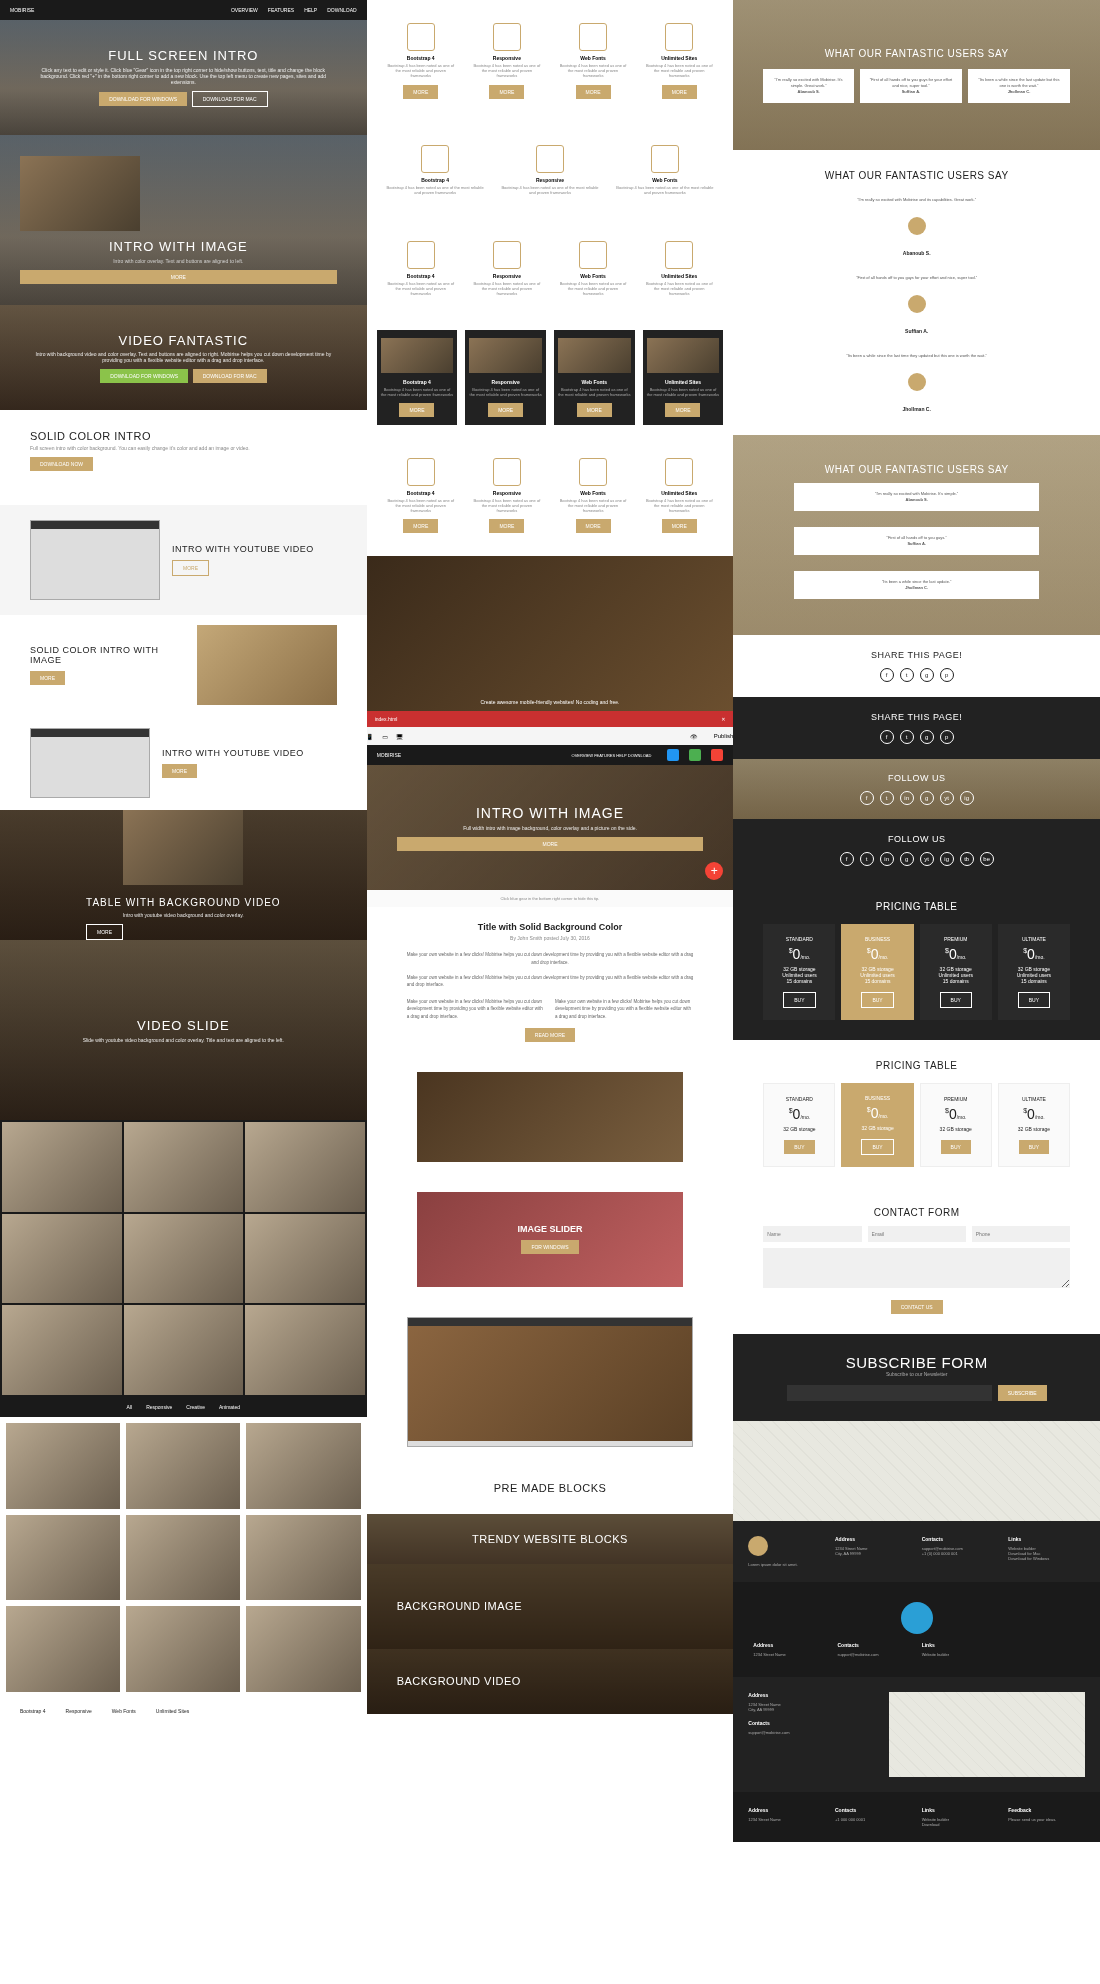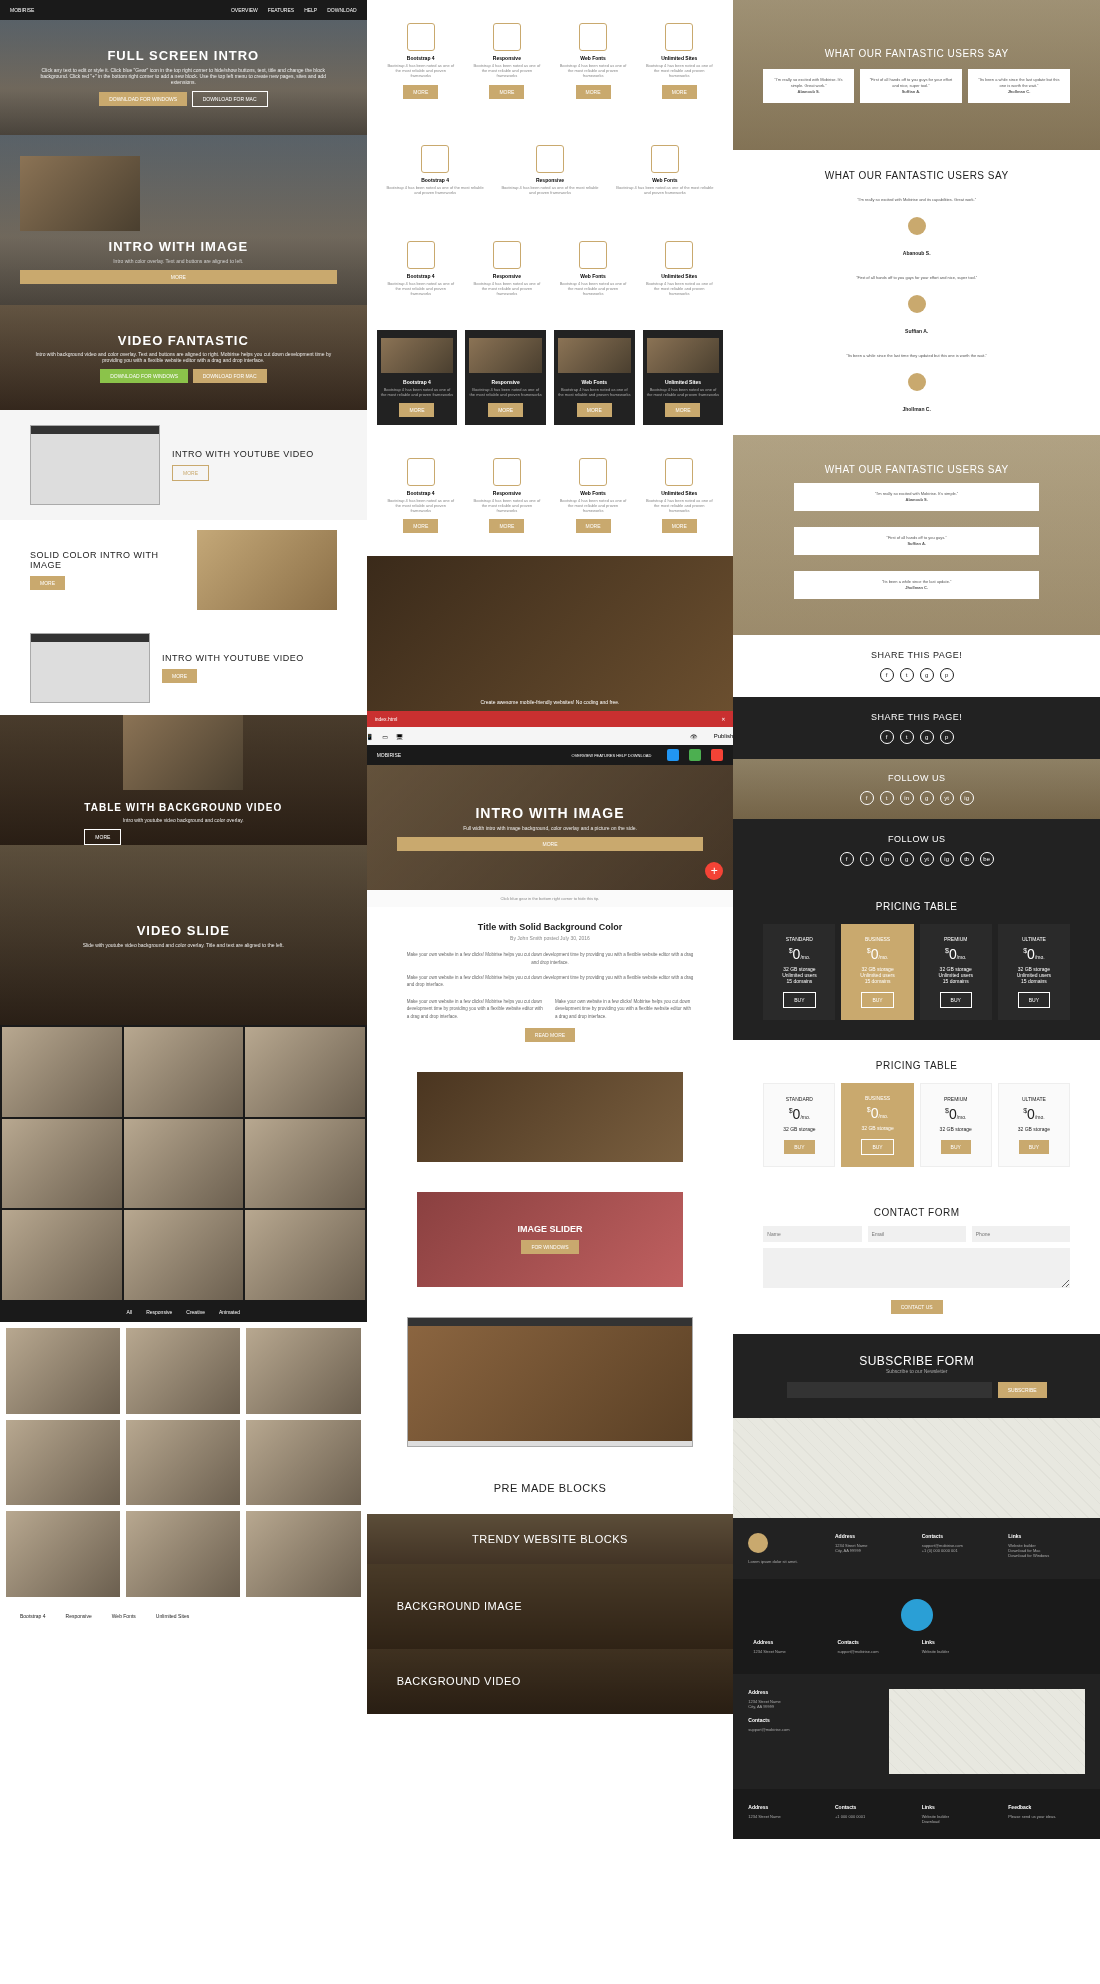--- a/index.html
+++ b/index.html
@@ -1,21 +1,21 @@
 <!DOCTYPE html>
 <html><head>
 <meta charset="utf-8">
 <style>
 *{margin:0;padding:0;box-sizing:border-box;font-family:Arial,sans-serif}
 body{background:#fff}
 .grid{display:grid;grid-template-columns:repeat(3,1fr);gap:0;width:1100px}
 .col{display:flex;flex-direction:column}
 .block{position:relative;overflow:hidden;color:#fff;display:flex;flex-direction:column;justify-content:center;padding:20px 30px}
 .hero{height:140px;background:linear-gradient(rgba(40,40,40,.5),rgba(40,40,40,.5)),linear-gradient(180deg,#8a9ba8,#b8a890 60%,#6b5f4f)}
-.hero h2{font-size:13px;font-weight:700;letter-spacing:1px;text-align:center}
+.hero h2{font-size:13px;font-weight:400;letter-spacing:1px;text-align:center}
 .hero p{font-size:5px;text-align:center;margin-top:4px;opacity:.9}
 .btn{display:inline-block;background:#c9a96e;color:#fff;font-size:5px;padding:4px 10px;border:none;margin-top:6px;cursor:pointer}
 .btn-outline{background:transparent;border:1px solid #fff}
 .section-white{background:#fff;color:#222;padding:20px 30px}
 .section-dark{background:#222;color:#fff;padding:20px 30px}
 .section-gray{background:#f5f5f5;color:#222;padding:20px 30px}
 .title{font-size:11px;font-weight:400;letter-spacing:.5px}
 .sub{font-size:5px;color:#888;margin-top:3px}
 .img-row{display:flex;gap:12px;align-items:center}
 .thumb{width:120px;height:75px;background:linear-gradient(135deg,#8b7355,#4a3f2f);flex-shrink:0}
@@ -86,20 +86,25 @@
 <button class="btn">MORE</button>
 </div>
 
 <div class="block hero center" style="height:105px;background:linear-gradient(rgba(30,25,20,.5),rgba(30,25,20,.5)),linear-gradient(#a89070,#4a3525)">
 <h2 class="title">VIDEO FANTASTIC</h2>
 <p style="font-size:5px;margin-top:3px">Intro with background video and color overlay. Text and buttons are aligned to right. Mobirise helps you cut down development time by providing you with a flexible website editor with a drag and drop interface.</p>
 <div><button class="btn" style="background:#8bc34a">DOWNLOAD FOR WINDOWS</button>
 <button class="btn">DOWNLOAD FOR MAC</button></div>
 </div>
 
+<div class="section-white" style="height:95px">
+<h2 class="title">SOLID COLOR INTRO</h2>
+<p class="sub">Full screen intro with color background. You can easily change it's color and add an image or video.</p>
+<button class="btn">DOWNLOAD NOW</button>
+</div>
 
 <div class="section-gray img-row" style="height:110px">
 <div class="browser" style="width:130px;height:80px">
           <div class="browser-bar"></div>
         </div>
 <div><h2 class="title" style="font-size:9px">INTRO WITH YOUTUBE VIDEO</h2>
 <button class="btn btn-outline" style="border-color:#c9a96e;color:#c9a96e">MORE</button></div>
 </div>
 
 <div class="section-white img-row" style="height:100px">
@@ -403,21 +408,21 @@
 <div class="form-row mt">
 <input class="input" placeholder="Name" style="">
 <input class="input" placeholder="Email" style="">
 <input class="input" placeholder="Phone" style="">
 </div>
 <textarea class="textarea" style=""></textarea>
 <button class="btn mt">CONTACT US</button>
 </div>
 
 <div class="section-dark center">
-<h3 class="title" style="font-size:12px">SUBSCRIBE FORM</h3>
+<h3 class="title" style="font-size:15px">SUBSCRIBE FORM</h3>
 <p style="font-size:5px;color:#aaa">Subscribe to our Newsletter</p>
 <div class="form-row mt" style="max-width:260px;margin:8px auto 0">
 <input class="input input-dark" style="">
 <button class="btn" style="margin:0">SUBSCRIBE</button>
 </div>
 </div>
 
 <div class="map"></div>
 
 <div class="footer">

